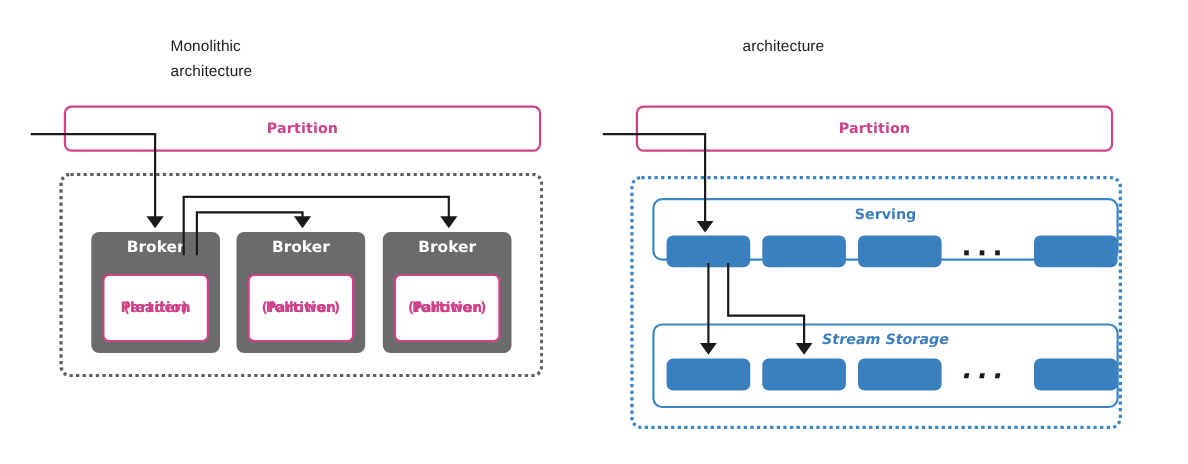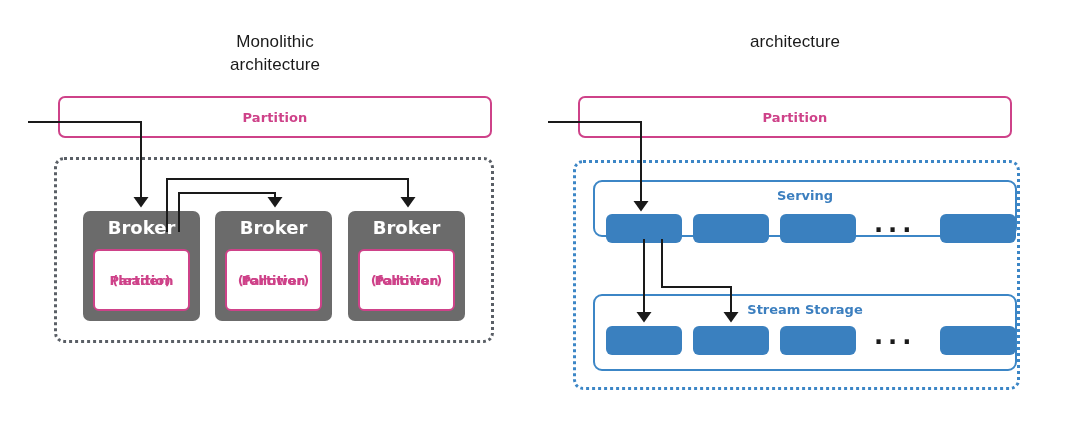--- a/index.html
+++ b/index.html
@@ -1,37 +1,37 @@
 <!DOCTYPE html>
 <html><head>
 <meta charset="utf-8">
 <style>
   html,body{margin:0;padding:0;background:#ffffff;}
   body{width:1080px;height:422px;position:relative;overflow:hidden;
        font-family:"Liberation Sans",sans-serif;}
   .stage{position:absolute;inset:0;}
   svg.layer{position:absolute;left:0;top:0;width:1080px;height:422px;}
 
-  .title{position:absolute;text-align:center;font-family:"Liberation Sans",sans-serif;
-         font-size:17px;line-height:23px;color:#1a1a1a;letter-spacing:.1px;}
+  .title{position:absolute;text-align:left;font-family:"Liberation Sans",sans-serif;
+         font-size:14px;line-height:23px;color:#1a1a1a;letter-spacing:.1px;}
 
   
   .box{position:absolute;box-sizing:border-box;}
 
   .partition-bar{border:2.6px solid #CE4289;border-radius:7px;background:#fff;}
   .partition-bar .lbl{position:absolute;left:0;right:0;top:50%;transform:translateY(-50%);
        text-align:center;color:#CE4289;font-weight:bold;font-size:13px;
        font-family:"DejaVu Sans",sans-serif;letter-spacing:.1px;}
 
   .dotted-gray{border:3px dotted #5A5F66;border-radius:10px;background:transparent;}
   .dotted-blue{border:3px dotted #3C86C6;border-radius:10px;background:transparent;}
 
   .broker{background:#6B6B6B;border-radius:7px;}
   .broker .bname{position:absolute;left:0;right:0;top:6px;text-align:center;color:#fff;
-       font-weight:bold;font-size:18px;font-family:"DejaVu Sans",sans-serif;}
+       font-weight:bold;font-size:14px;font-family:"DejaVu Sans",sans-serif;}
   .broker .inner{position:absolute;left:10px;right:10px;top:38px;bottom:10px;
        background:#fff;border:2.6px solid #CE4289;border-radius:6px;}
   .broker .inner span{position:absolute;left:0;right:0;top:50%;transform:translateY(-50%);
        text-align:center;color:#CE4289;font-weight:bold;font-size:13px;line-height:17px;
        font-family:"DejaVu Sans",sans-serif;}
 
   .layerbox{border:2.6px solid #3C86C6;border-radius:9px;background:#fff;}
   .layerbox .lname{position:absolute;left:0;right:0;top:6px;text-align:center;
        color:#3C7FBF;font-weight:bold;font-size:13px;font-family:"DejaVu Sans",sans-serif;}
   .node{position:absolute;background:#3A80BF;border-radius:6px;}
@@ -90,21 +90,21 @@
 
   <div class="box layerbox" style="left:593px;top:180px;width:424px;height:57px;">
     <div class="lname">Serving</div>
     <div class="node" style="left:11px;top:32px;width:76px;height:29px;"></div>
     <div class="node" style="left:98px;top:32px;width:76px;height:29px;"></div>
     <div class="node" style="left:185px;top:32px;width:76px;height:29px;"></div>
     <div class="ellipsis" style="left:279px;top:36px;">···</div>
     <div class="node" style="left:345px;top:32px;width:76px;height:29px;"></div>
   </div>
 
-  <div class="box layerbox" style="left:593px;top:294px;width:424px;height:77px;">
+  <div class="box layerbox" style="left:593px;top:294px;width:424px;height:77px;font-style:italic;">
     <div class="lname">Stream Storage</div>
     <div class="node" style="left:11px;top:30px;width:76px;height:29px;"></div>
     <div class="node" style="left:98px;top:30px;width:76px;height:29px;"></div>
     <div class="node" style="left:185px;top:30px;width:76px;height:29px;"></div>
     <div class="ellipsis" style="left:279px;top:34px;">···</div>
     <div class="node" style="left:345px;top:30px;width:76px;height:29px;"></div>
   </div>
 
   <svg class="layer" viewBox="0 0 1080 422">
     <defs>

